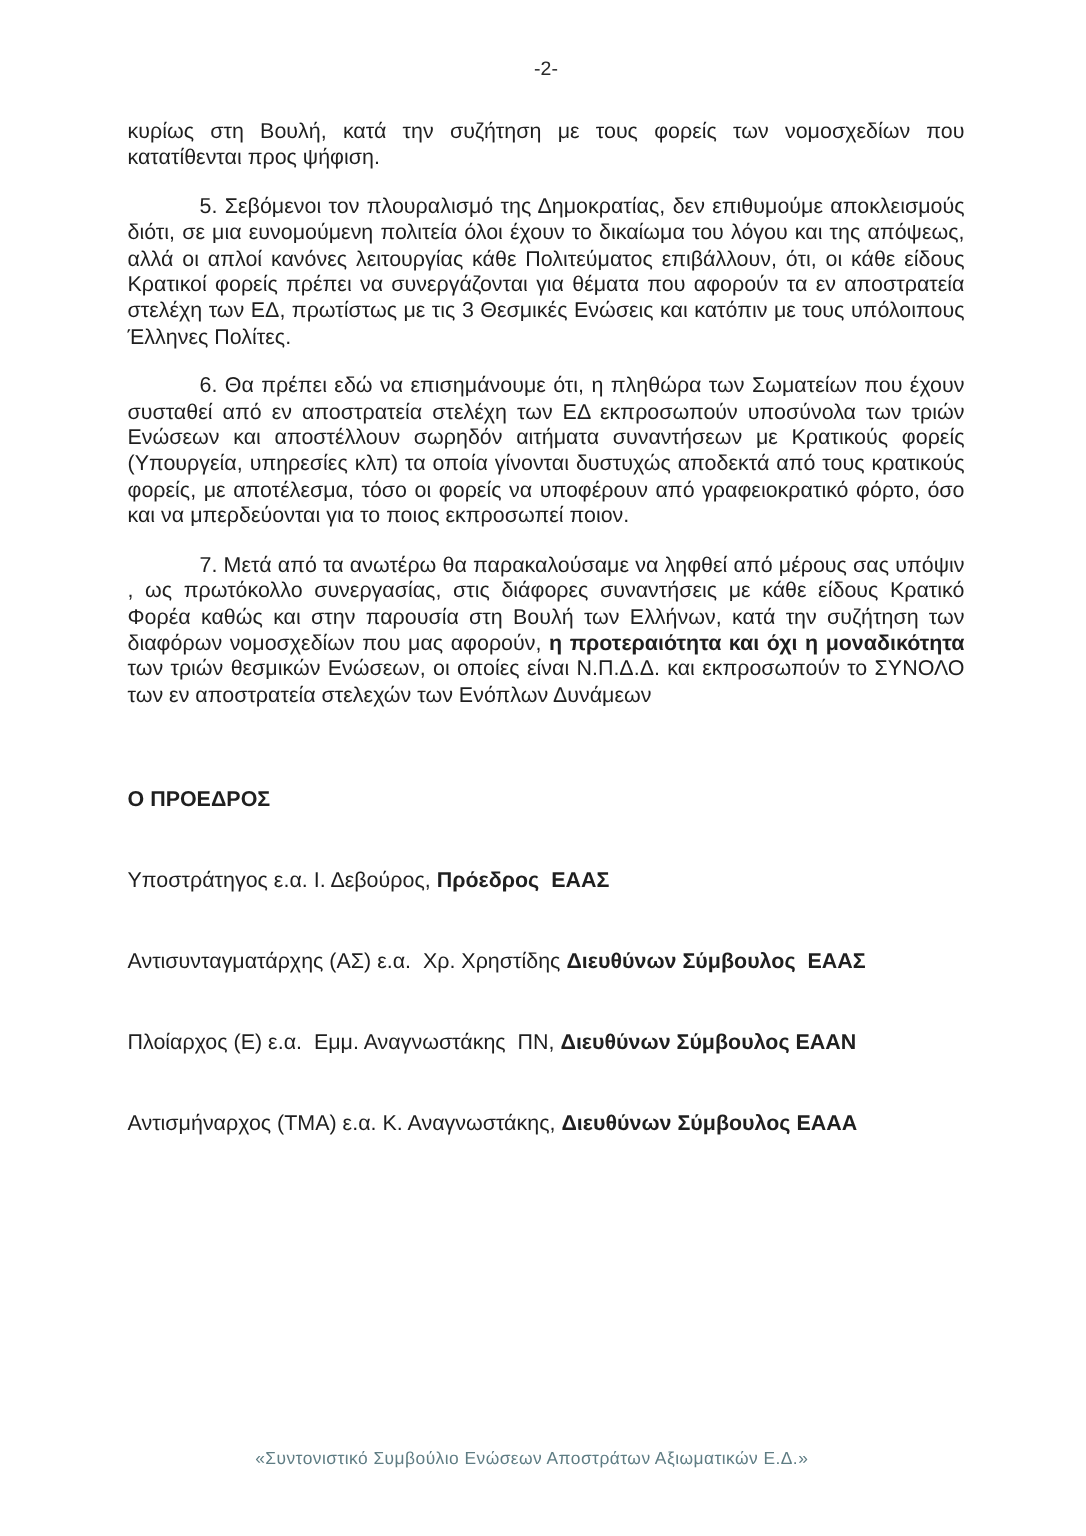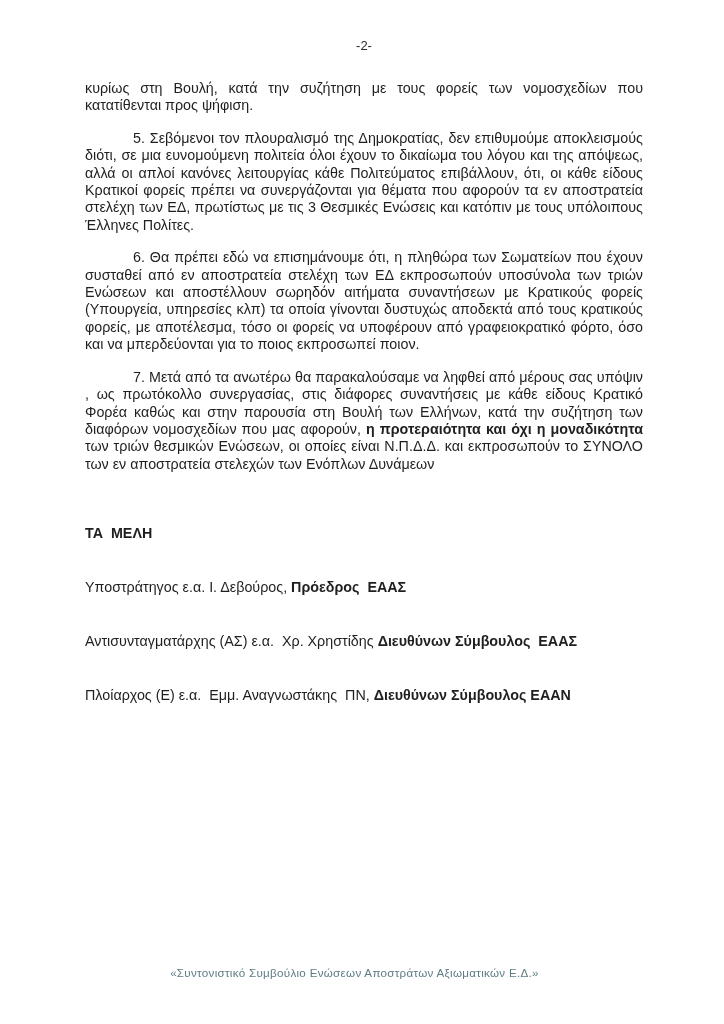--- a/index.html
+++ b/index.html
@@ -59,22 +59,23 @@
     <p class="para no-indent">κυρίως στη Βουλή, κατά την συζήτηση με τους φορείς των νομοσχεδίων που κατατίθενται προς ψήφιση.</p>
 
 
     <p class="para">5.  Σεβόμενοι τον πλουραλισμό της Δημοκρατίας, δεν επιθυμούμε αποκλεισμούς διότι, σε μια ευνομούμενη πολιτεία όλοι έχουν το δικαίωμα του λόγου και της απόψεως, αλλά οι απλοί κανόνες λειτουργίας κάθε Πολιτεύματος επιβάλλουν, ότι, οι κάθε είδους Κρατικοί φορείς πρέπει να συνεργάζονται για θέματα που αφορούν τα εν αποστρατεία στελέχη των ΕΔ, πρωτίστως με τις 3 Θεσμικές Ενώσεις και κατόπιν με τους υπόλοιπους Έλληνες Πολίτες.</p>
 
     <p class="para">6. Θα πρέπει εδώ να επισημάνουμε ότι, η πληθώρα των Σωματείων που έχουν συσταθεί από εν αποστρατεία στελέχη των ΕΔ εκπροσωπούν υποσύνολα των τριών Ενώσεων και αποστέλλουν σωρηδόν αιτήματα συναντήσεων με Κρατικούς φορείς (Υπουργεία, υπηρεσίες κλπ) τα οποία γίνονται δυστυχώς αποδεκτά από τους κρατικούς φορείς, με αποτέλεσμα, τόσο οι φορείς να υποφέρουν από γραφειοκρατικό φόρτο, όσο και να μπερδεύονται για το ποιος εκπροσωπεί ποιον.</p>
 
     <p class="para"><span>7. Μετά από τα ανωτέρω θα παρακαλούσαμε να ληφθεί από μέρους σας υπόψιν , ως πρωτόκολλο συνεργασίας, στις διάφορες συναντήσεις με κάθε είδους Κρατικό Φορέα καθώς και στην παρουσία στη Βουλή των Ελλήνων, κατά την συζήτηση των διαφόρων νομοσχεδίων που μας αφορούν, </span><strong>η προτεραιότητα και όχι η μοναδικότητα</strong><span> των τριών θεσμικών Ενώσεων, οι οποίες είναι Ν.Π.Δ.Δ. και εκπροσωπούν το ΣΥΝΟΛΟ των εν αποστρατεία στελεχών των Ενόπλων Δυνάμεων</span></p>
 
     <div class="sig-block">
-      <div class="sig-line"><strong>ΤΑ  ΜΕΛΗ</strong></div>
+      <div class="sig-line"><strong>Ο ΠΡΟΕΔΡΟΣ</strong></div>
       <div class="sig-line"><span>Υποστράτηγος ε.α. Ι. Δεβούρος, </span><strong>Πρόεδρος  ΕΑΑΣ</strong></div>
       <div class="sig-line"><span>Αντισυνταγματάρχης (ΑΣ) ε.α.  Χρ. Χρηστίδης </span><strong>Διευθύνων Σύμβουλος  ΕΑΑΣ</strong></div>
       <div class="sig-line"><span>Πλοίαρχος (Ε) ε.α.  Εμμ. Αναγνωστάκης  ΠΝ, </span><strong>Διευθύνων Σύμβουλος ΕΑΑΝ</strong></div>
+      <div class="sig-line"><span>Αντισμήναρχος (ΤΜΑ) ε.α. Κ. Αναγνωστάκης, </span><strong>Διευθύνων Σύμβουλος ΕΑΑΑ</strong></div>
     </div>
 
   </div>
 
   <div class="footer">«Συντονιστικό Συμβούλιο Ενώσεων Αποστράτων Αξιωματικών Ε.Δ.»</div>
 </div>
 
 </body></html>

